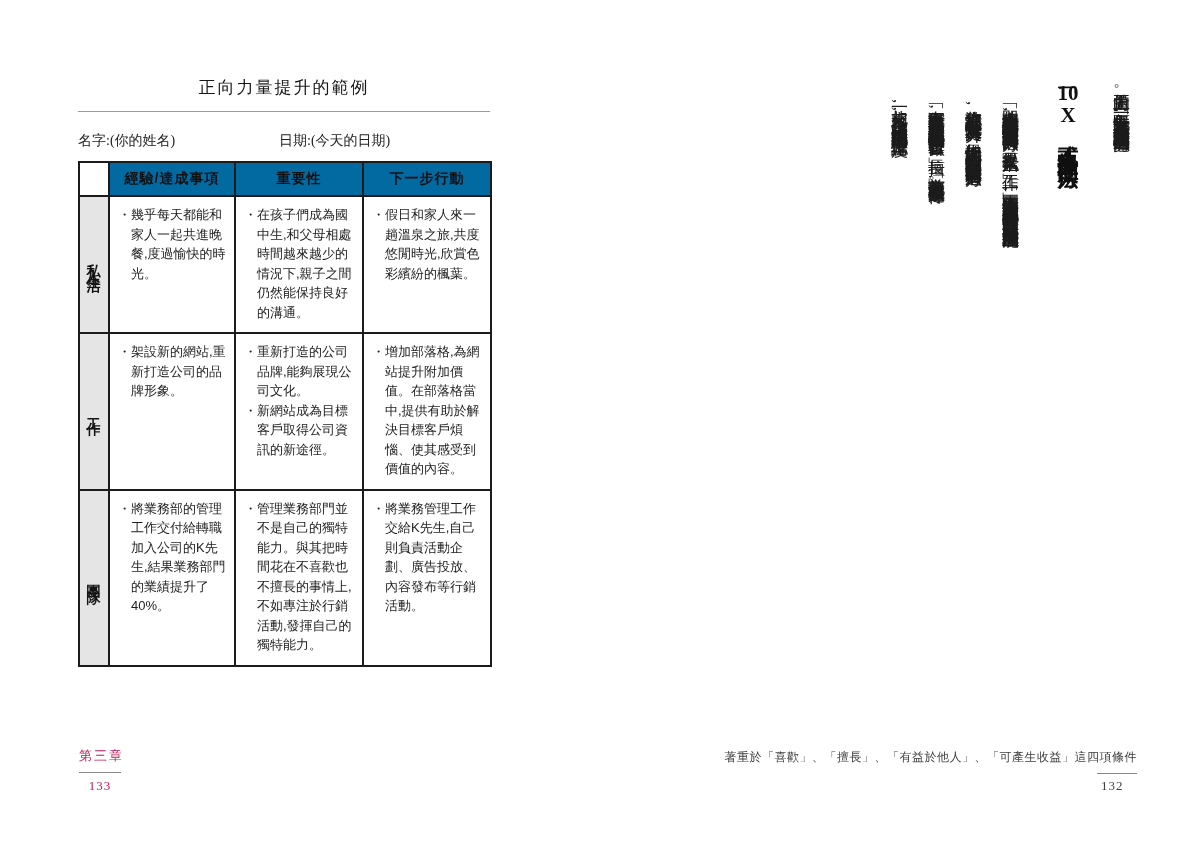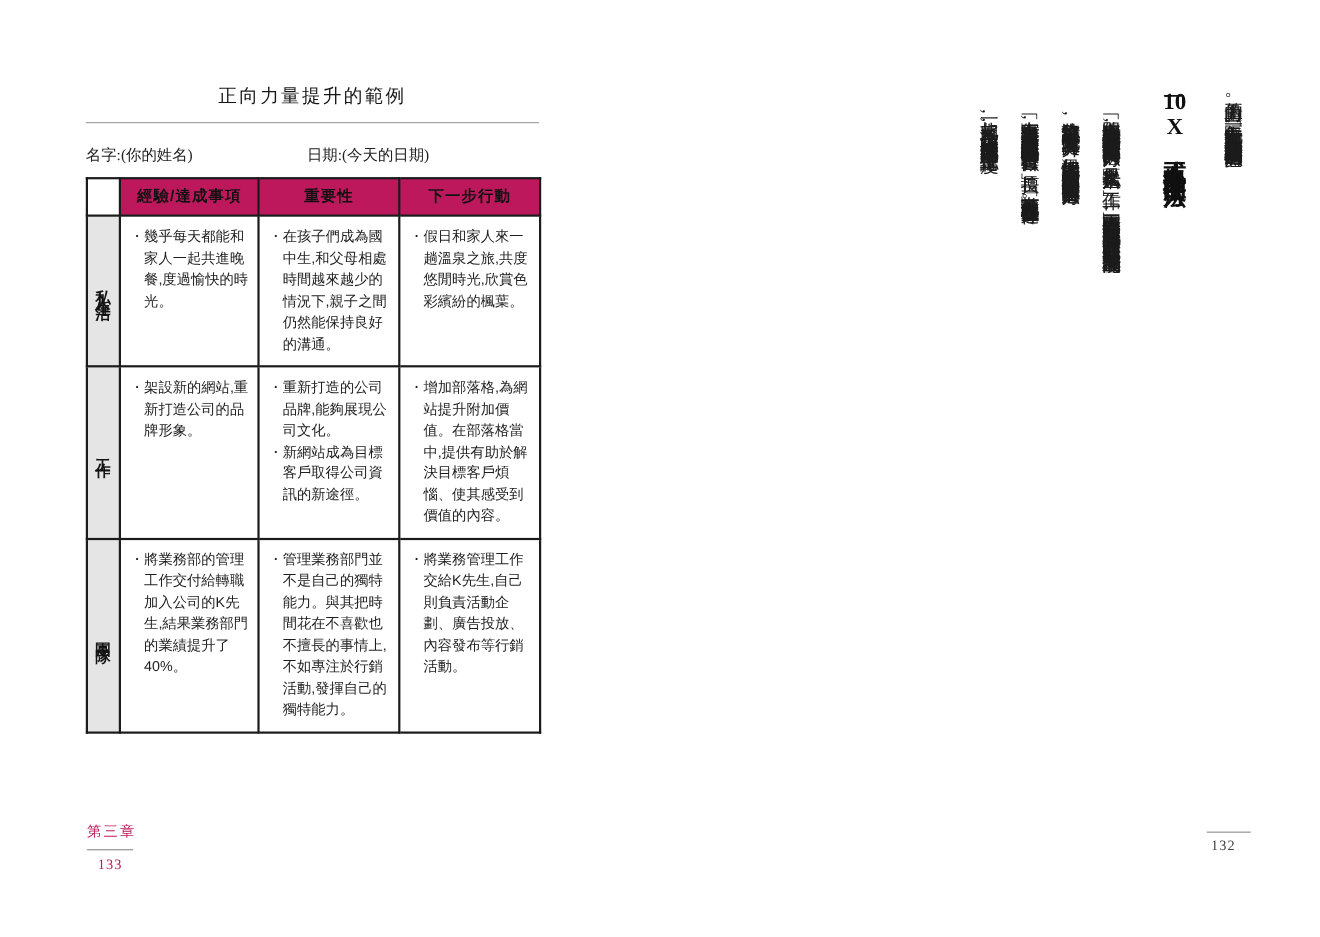--- a/index.html
+++ b/index.html
@@ -28,21 +28,21 @@
     position:relative; margin-top:20px; height:20px;
     font-size:14px; color:#222;font-family:Liberation Serif, serif;
   }
   .lp-meta .date { position:absolute; left:201px; top:0; }
   .lp-table {
     margin-top:9px; width:412px;
     border-collapse:collapse; table-layout:fixed;
   }
   .lp-table th, .lp-table td { border:2px solid #1b1b1b; }
   .lp-table thead th {
-    background:#be185d; font-size:14px; font-weight:bold;
+    background:#0369a1; font-size:14px; font-weight:bold;
     padding:7px 2px; color:#111; letter-spacing:1px;
   }
   .lp-table thead th.corner { background:#ffffff; }
   .lp-table td.rowlabel {
     background:#e5e5e5; text-align:center; vertical-align:middle;
   }
   .vlabel {
     writing-mode:vertical-rl; text-orientation:upright;
     display:inline-block; font-weight:bold; font-size:14px;
     letter-spacing:5px; color:#141414;
@@ -184,16 +184,17 @@
       <span>「</span><span class="tcy">10</span><span class="upright">X</span><span>式正向力提升」的使用方法</span>
     </h2>
 
     <p>即使在「十倍雄心課程」所有工作坊都結束後,我依然持續實踐這個「正向力提升」的方法。只要從「私人生活」、「工作」、「團隊」這三個面向回顧過去,就可以讓你下一步的方向變得更加清晰,而且在提升自信的同時,還能維持滿滿的正能量。</p>
     <p>請你也務必試試看,每九十天進行一次「正向力提升」。如果情況允許的話,我建議別自己一個人,而是與團隊成員一起實行這個方法。</p>
     <p>在實行「正向力提升」這項作業時,請一併確認自己和團隊成員全心投入的工作,是否符合「喜歡」、「擅長」、「有益於他人」和「可產生收益」這四項條件。</p>
     <p>如此一來,不只是你自己,你的團隊成員也能夠以九十天為單位,確認工作進度</p>
   </div>
 
   <div class="rp-footer">
+    <div>著重於「喜歡」、「擅長」、「有益於他人」、「可產生收益」這四項條件</div>
     <span class="rule-num">132</span>
   </div>
 
 </div>
 
 </body></html>

